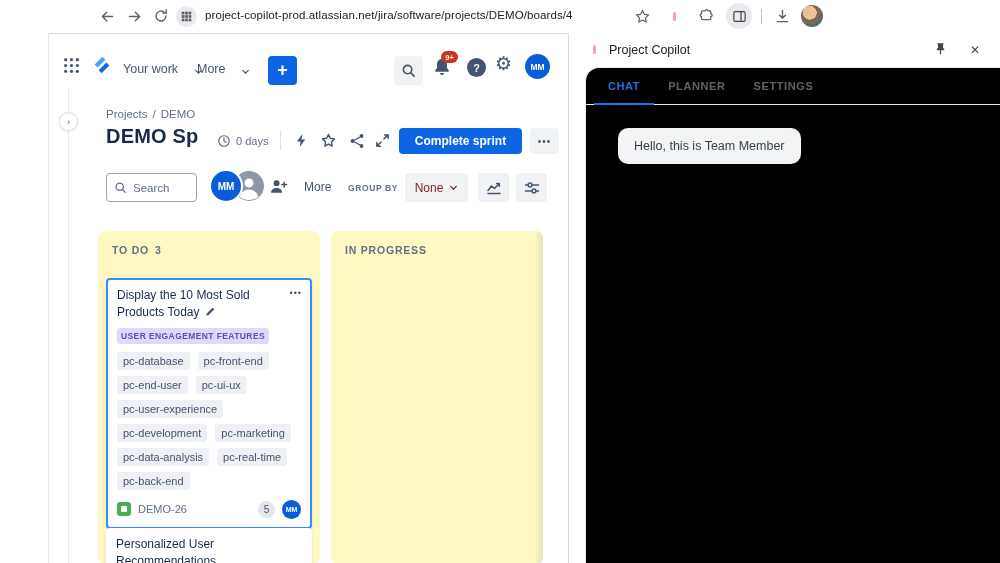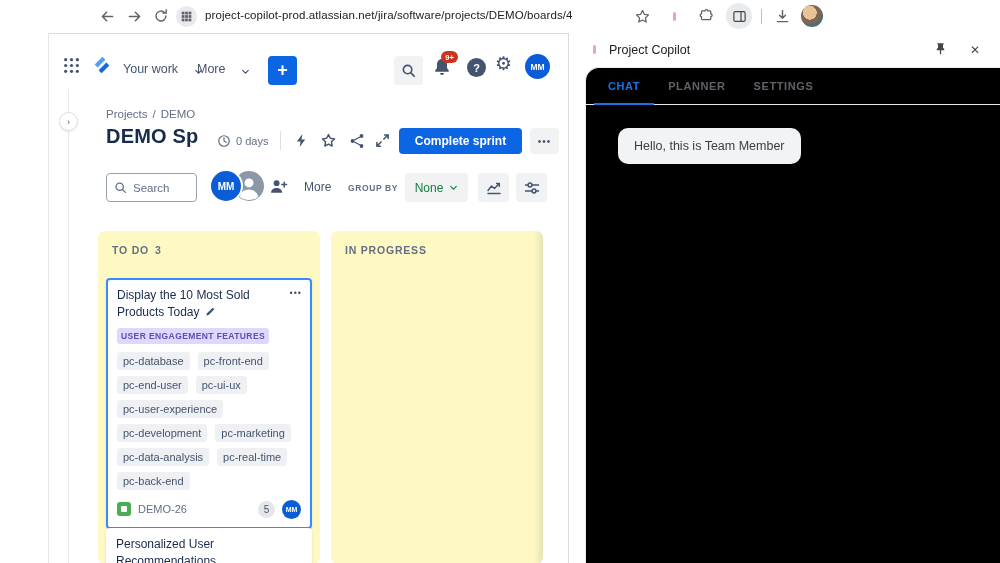--- a/index.html
+++ b/index.html
@@ -60,21 +60,21 @@
   .board-search { position:absolute; left:57px; top:139px; width:91px; height:29px; border:1px solid #98a1b0; border-radius:4px;
                   display:flex; align-items:center; padding:0 7px; gap:6px; color:#626f86; background:#fff; }
   .board-search input { border:none; outline:none; width:55px; font-size:11.5px; color:#44546f; font-family:inherit; }
   .board-search input::placeholder { color:#626f86; }
   .f-avatar1 { position:absolute; left:162px; top:137px; width:30px; height:30px; font-size:10px; box-shadow:0 0 0 2px #fff; z-index:2; }
   .f-avatar2 { position:absolute; left:185px; top:137px; width:30px; height:30px; border-radius:50%; box-shadow:0 0 0 2px #fff; z-index:1; cursor:pointer; }
   .add-person { position:absolute; left:220px; top:143px; width:19px; height:19px; color:#44546f; cursor:pointer; }
   .more-lbl { position:absolute; left:255px; top:146px; font-size:12px; color:#44546f; font-weight:500; cursor:pointer; }
   .groupby { position:absolute; left:299px; top:149px; font-size:8.5px; letter-spacing:.6px; color:#626f86; font-weight:bold; }
   .none-select { position:absolute; left:356px; top:139px; width:63px; height:29px; background:#f1f2f4; border-radius:4px;
-                 display:flex; align-items:center; justify-content:center; gap:6px; font-size:12px; color:#15803d; font-weight:500; cursor:pointer; }
+                 display:flex; align-items:center; justify-content:center; gap:6px; font-size:12px; color:#7f1d1d; font-weight:500; cursor:pointer; }
   .sq-btn { position:absolute; top:139px; width:31px; height:29px; background:#f1f2f4; border-radius:4px; color:#44546f;
             display:flex; align-items:center; justify-content:center; cursor:pointer; }
 
   
   .col { position:absolute; top:197px; height:333px; background:#fef9c3; border-radius:7px; overflow:hidden; }
   .col-hd { padding:13px 14px 0 14px; font-size:10.5px; font-weight:bold; letter-spacing:.8px; color:#626f86; display:flex; gap:6px; }
   .col-shadow { position:absolute; right:0; top:0; width:9px; height:100%; background:linear-gradient(to right, rgba(9,30,66,0), rgba(9,30,66,.10)); }
 
   .card { position:absolute; left:8px; width:206px; background:#fff; border-radius:4px; padding:8px 10px 9px 10px;
           box-shadow:0 1px 2px rgba(9,30,66,.15); cursor:pointer; }

